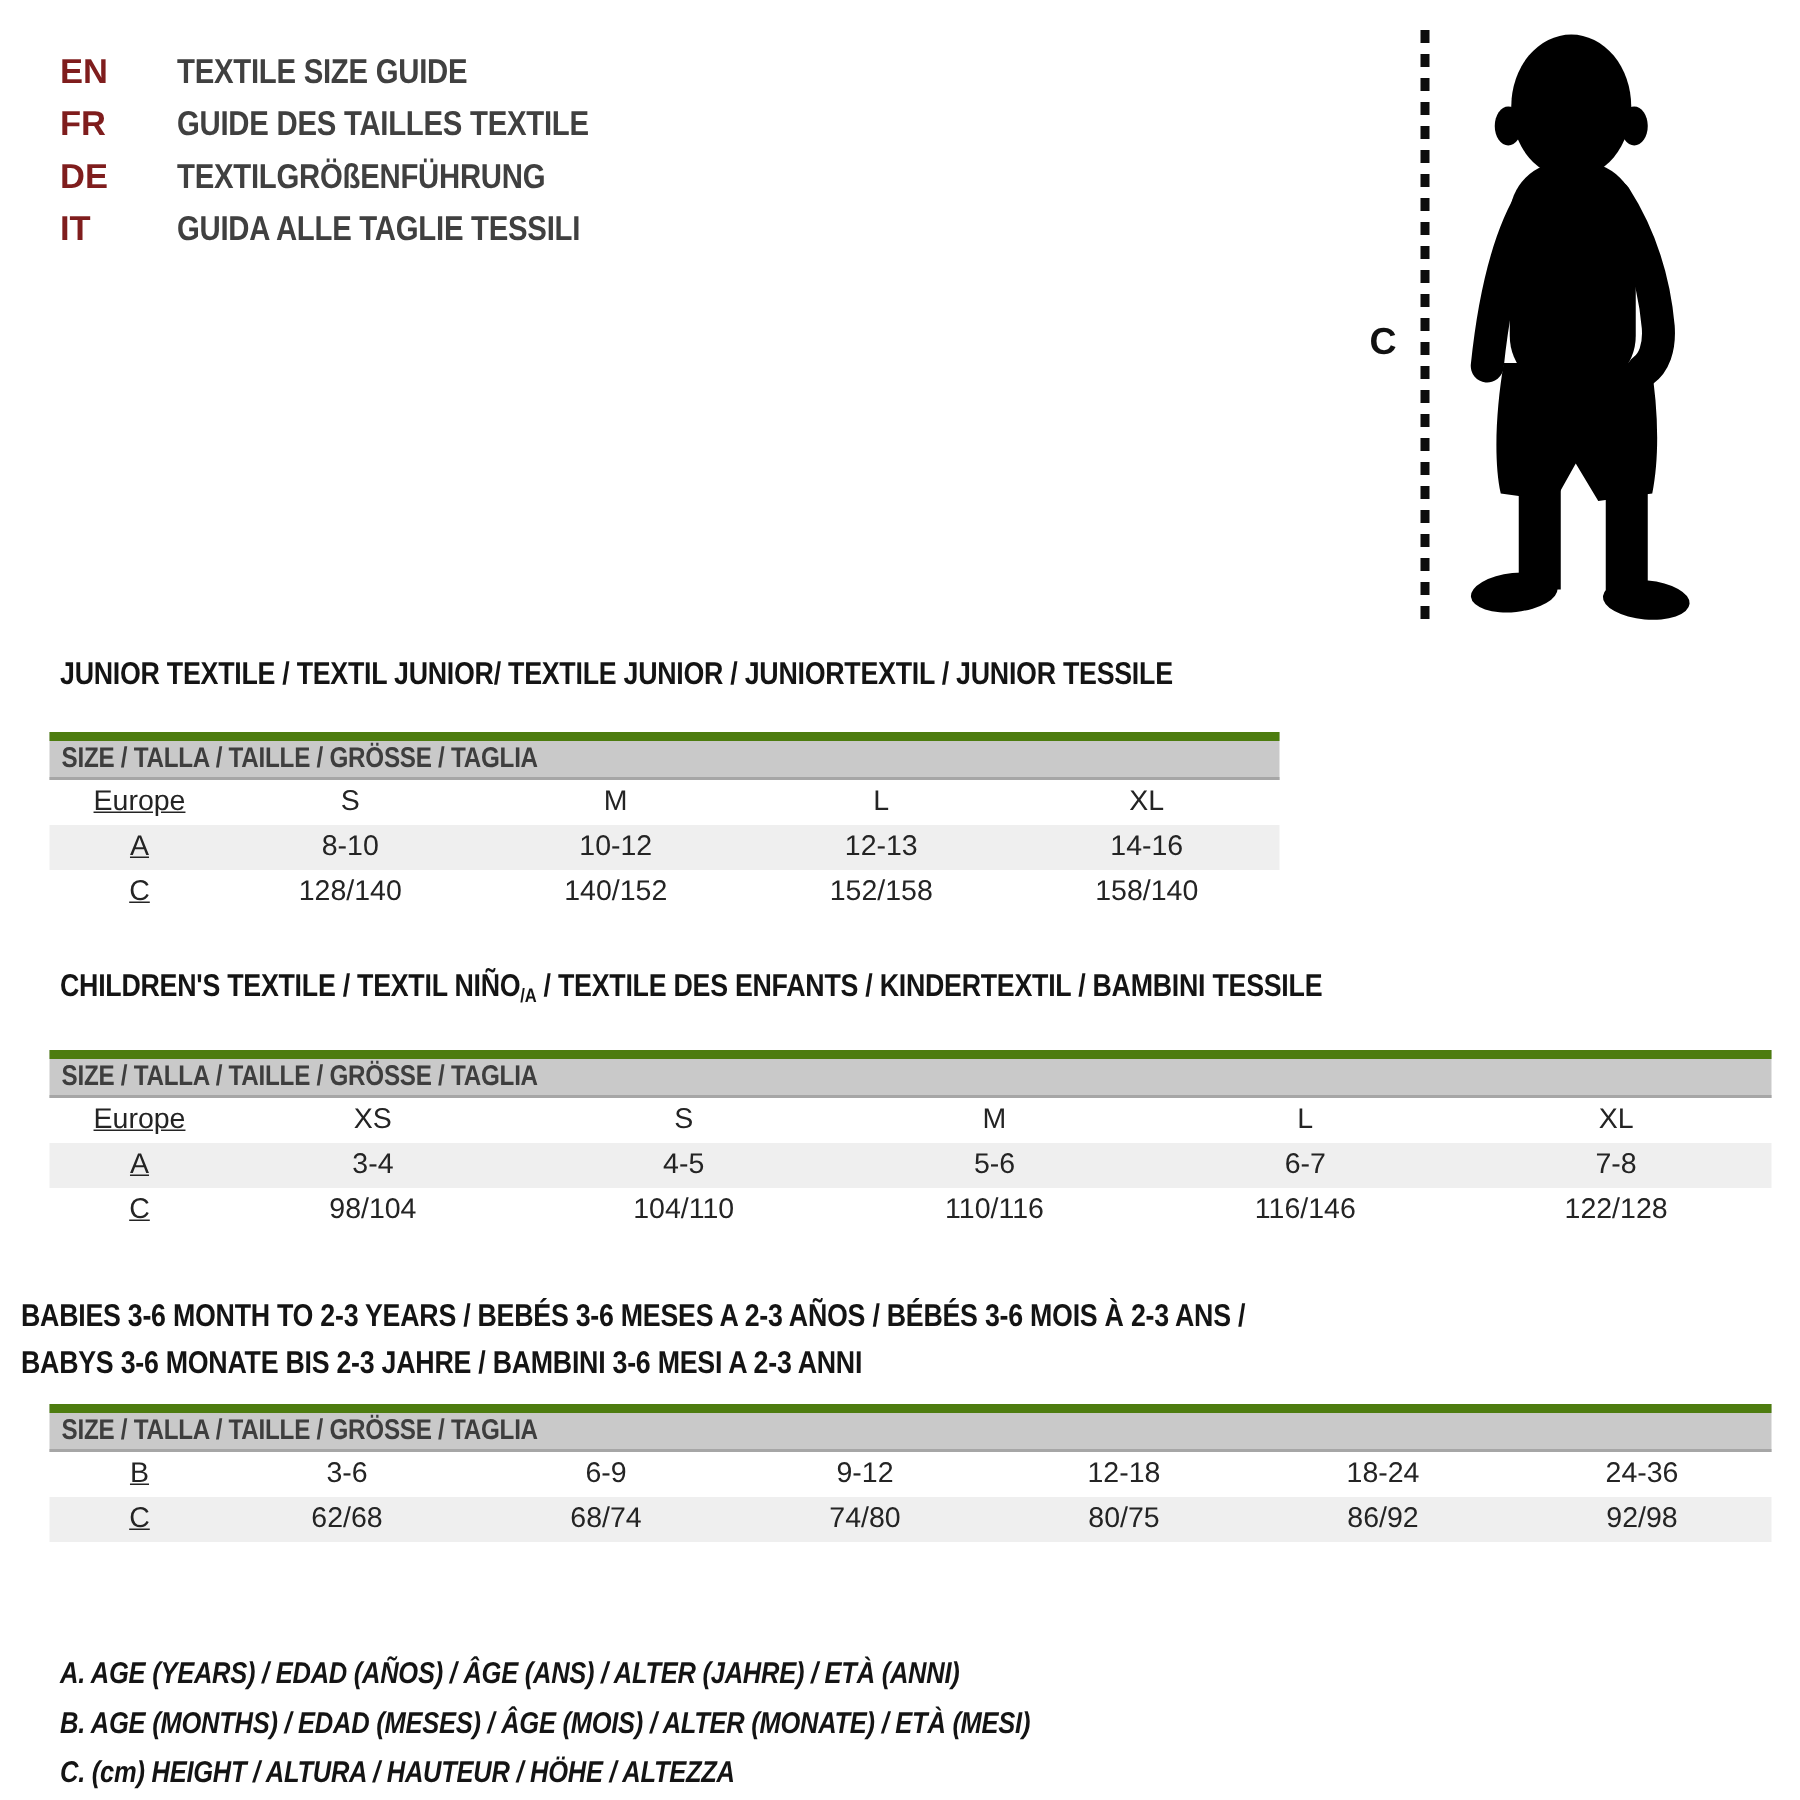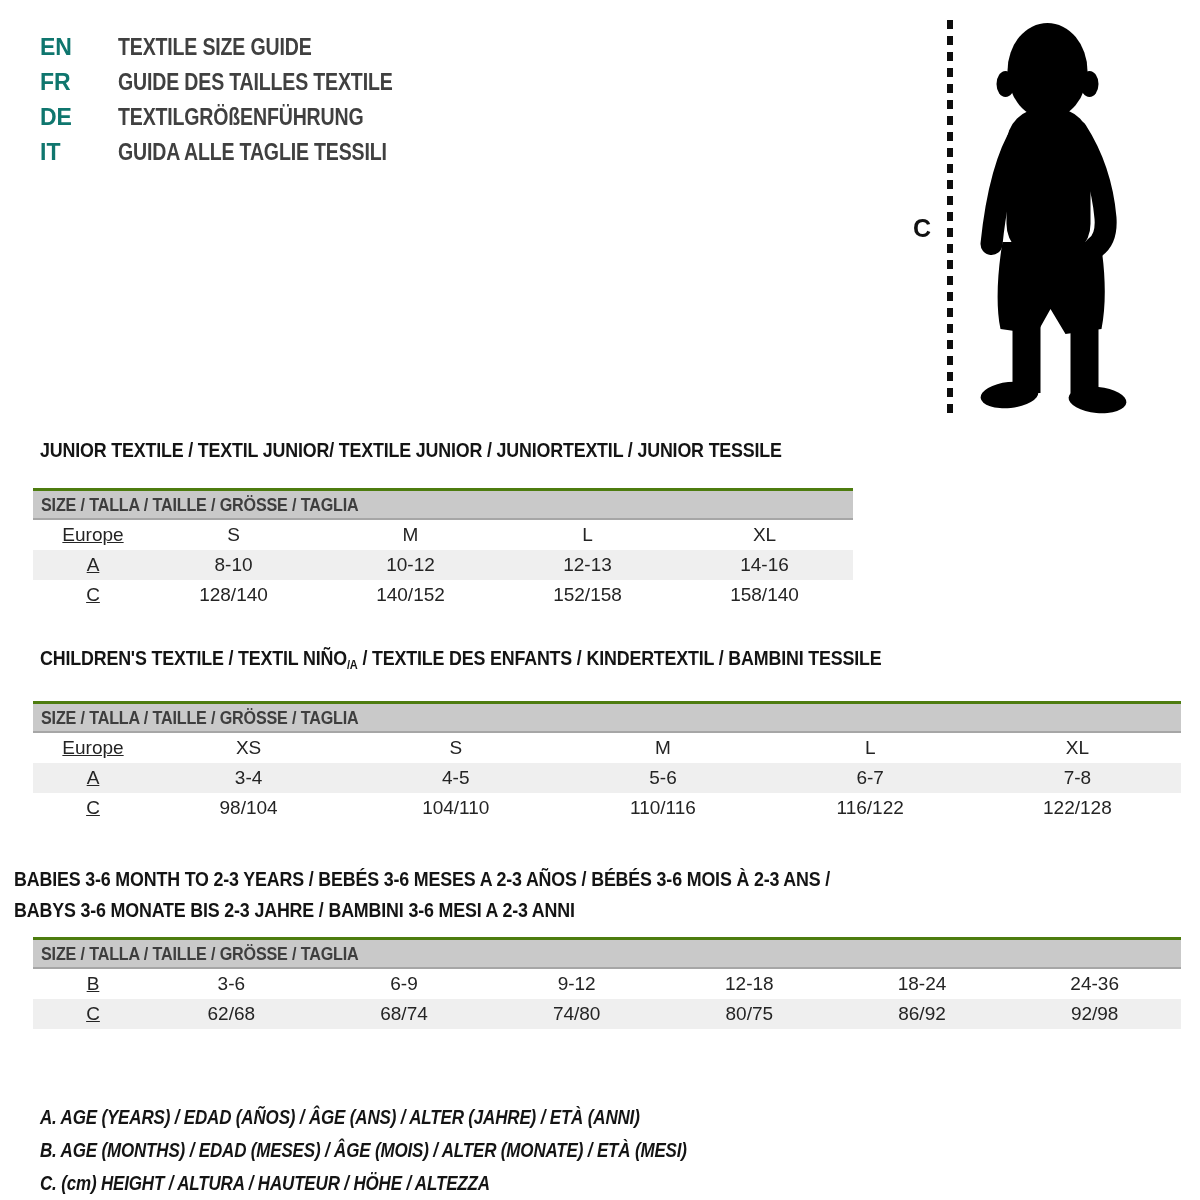--- a/index.html
+++ b/index.html
@@ -16,21 +16,21 @@
     transform-origin: 0 50%;
     white-space: nowrap;
     letter-spacing: -0.2px;
   }
   
   .top-section { position: relative; width: 1200px; height: 430px; }
   .lang-block { position: absolute; left: 40px; top: 30px; }
   .lang-row { height: 35px; line-height: 35px; }
   .lang-code {
     display: inline-block; width: 78px;
-    font-weight: bold; font-size: 23px; color: #0f766e;
+    font-weight: bold; font-size: 23px; color: #7f1d1d;
   }
   .lang-label { font-weight: bold; font-size: 23px; color: #404040; }
   .measure-line {
     position: absolute; left: 947px; top: 20px;
     width: 6px; height: 396px;
     background: repeating-linear-gradient(to bottom, #0d0d0d 0 9px, transparent 9px 16px);
   }
   .measure-label {
     position: absolute; left: 913px; top: 214px;
     font-weight: bold; font-size: 25px; color: #111;
@@ -48,21 +48,21 @@
   .sub-small { font-size: 13px; vertical-align: -4px; }
   
   .stable { margin-left: 33px; margin-top: 24px; }
   .stable.first { margin-top: 26px; }
   .stable.babies-t { margin-top: 12px; }
   .w-junior { width: 820px; }
   .w-wide   { width: 1148px; }
   .size-bar {
     height: 32px;
     background: #c9c9c9;
-    border-top: 3px solid #4d7c0f;
+    border-top: 6px solid #4d7c0f;
     border-bottom: 2px solid #a6a6a6;
     display: flex; align-items: center;
     padding-left: 8px;
     font-weight: bold; font-size: 19px; color: #3e3e3e;
   }
   .trow {
     display: grid; height: 30px; align-items: center;
     font-size: 19px; color: #242424;
   }
   .cols5 { grid-template-columns: 112px repeat(4, 1fr); }
@@ -177,21 +177,21 @@
       <div class="cell">4-5</div>
       <div class="cell">5-6</div>
       <div class="cell">6-7</div>
       <div class="cell">7-8</div>
     </div>
     <div class="trow cols6">
       <div class="cell rlabel">C</div>
       <div class="cell">98/104</div>
       <div class="cell">104/110</div>
       <div class="cell">110/116</div>
-      <div class="cell">116/122</div>
+      <div class="cell">116/146</div>
       <div class="cell">122/128</div>
     </div>
   </div>
 </div>
 
 <div>
   <div class="section-title title-babies">
     <span class="tline"><span class="condensed">BABIES 3-6 MONTH TO 2-3 YEARS / BEBÉS 3-6 MESES A 2-3 AÑOS / BÉBÉS 3-6 MOIS À 2-3 ANS /</span></span>
     <span class="tline"><span class="condensed">BABYS 3-6 MONATE BIS 2-3 JAHRE / BAMBINI 3-6 MESI A 2-3 ANNI</span></span>
   </div>

